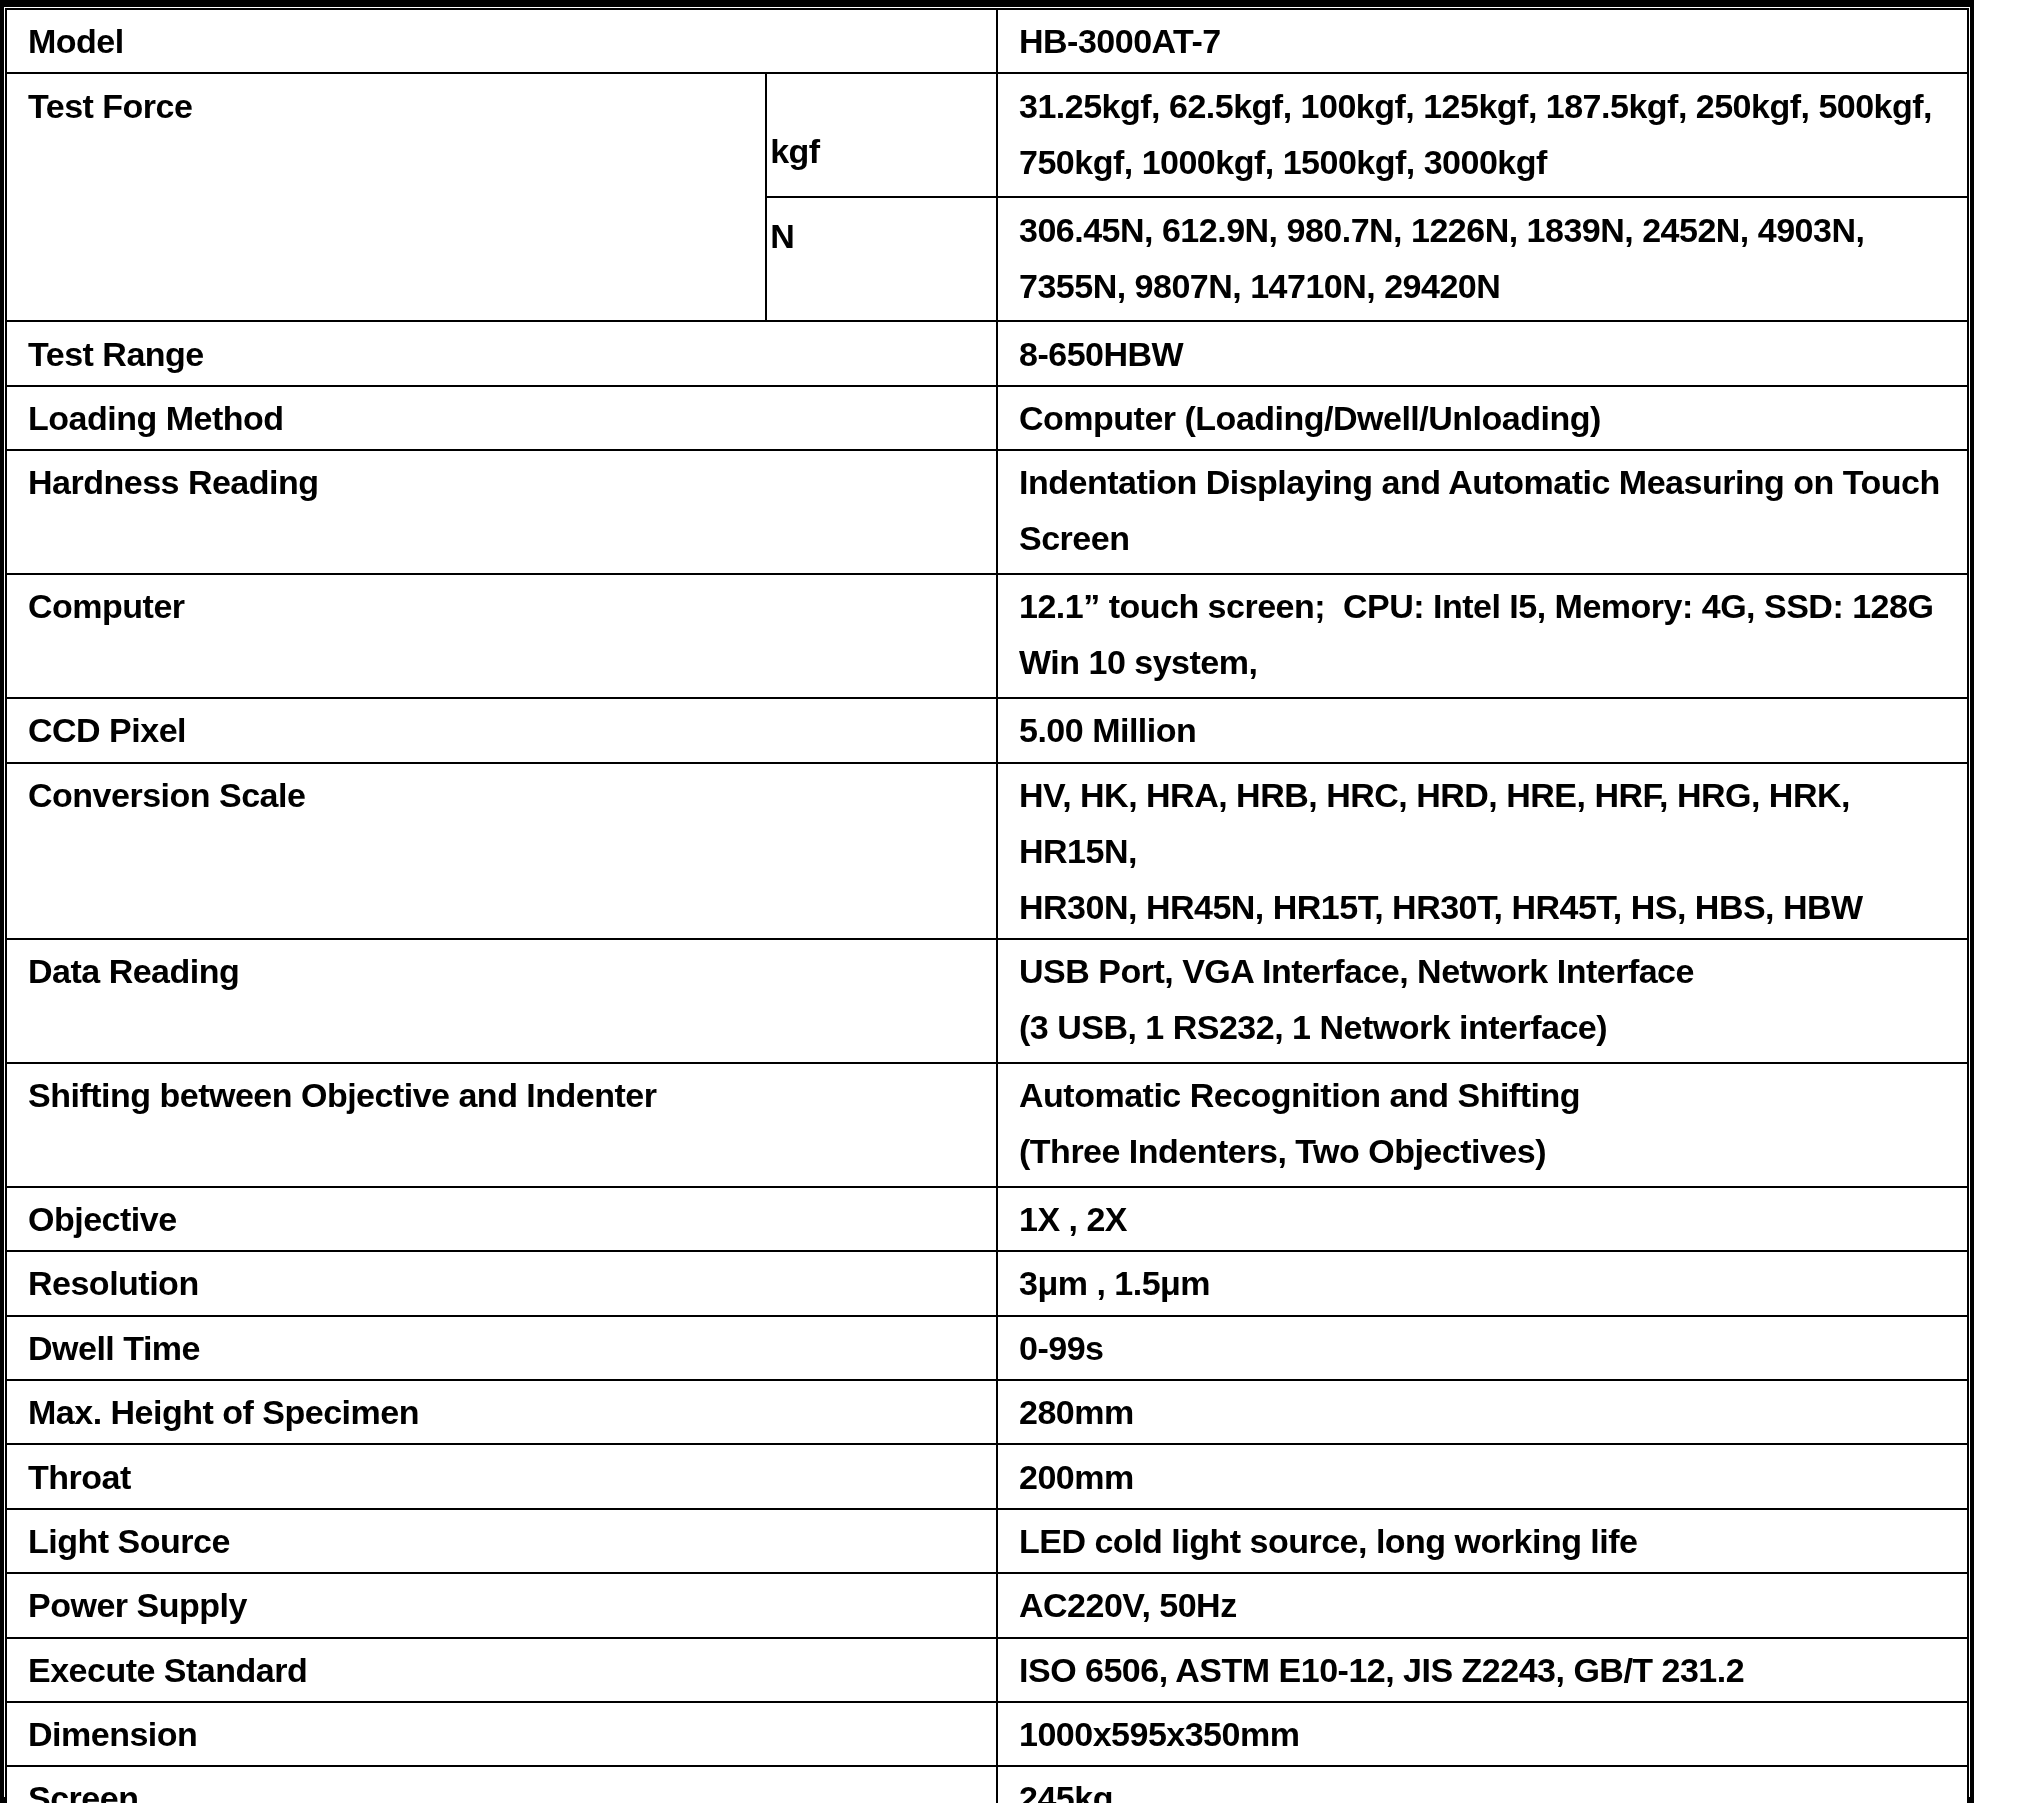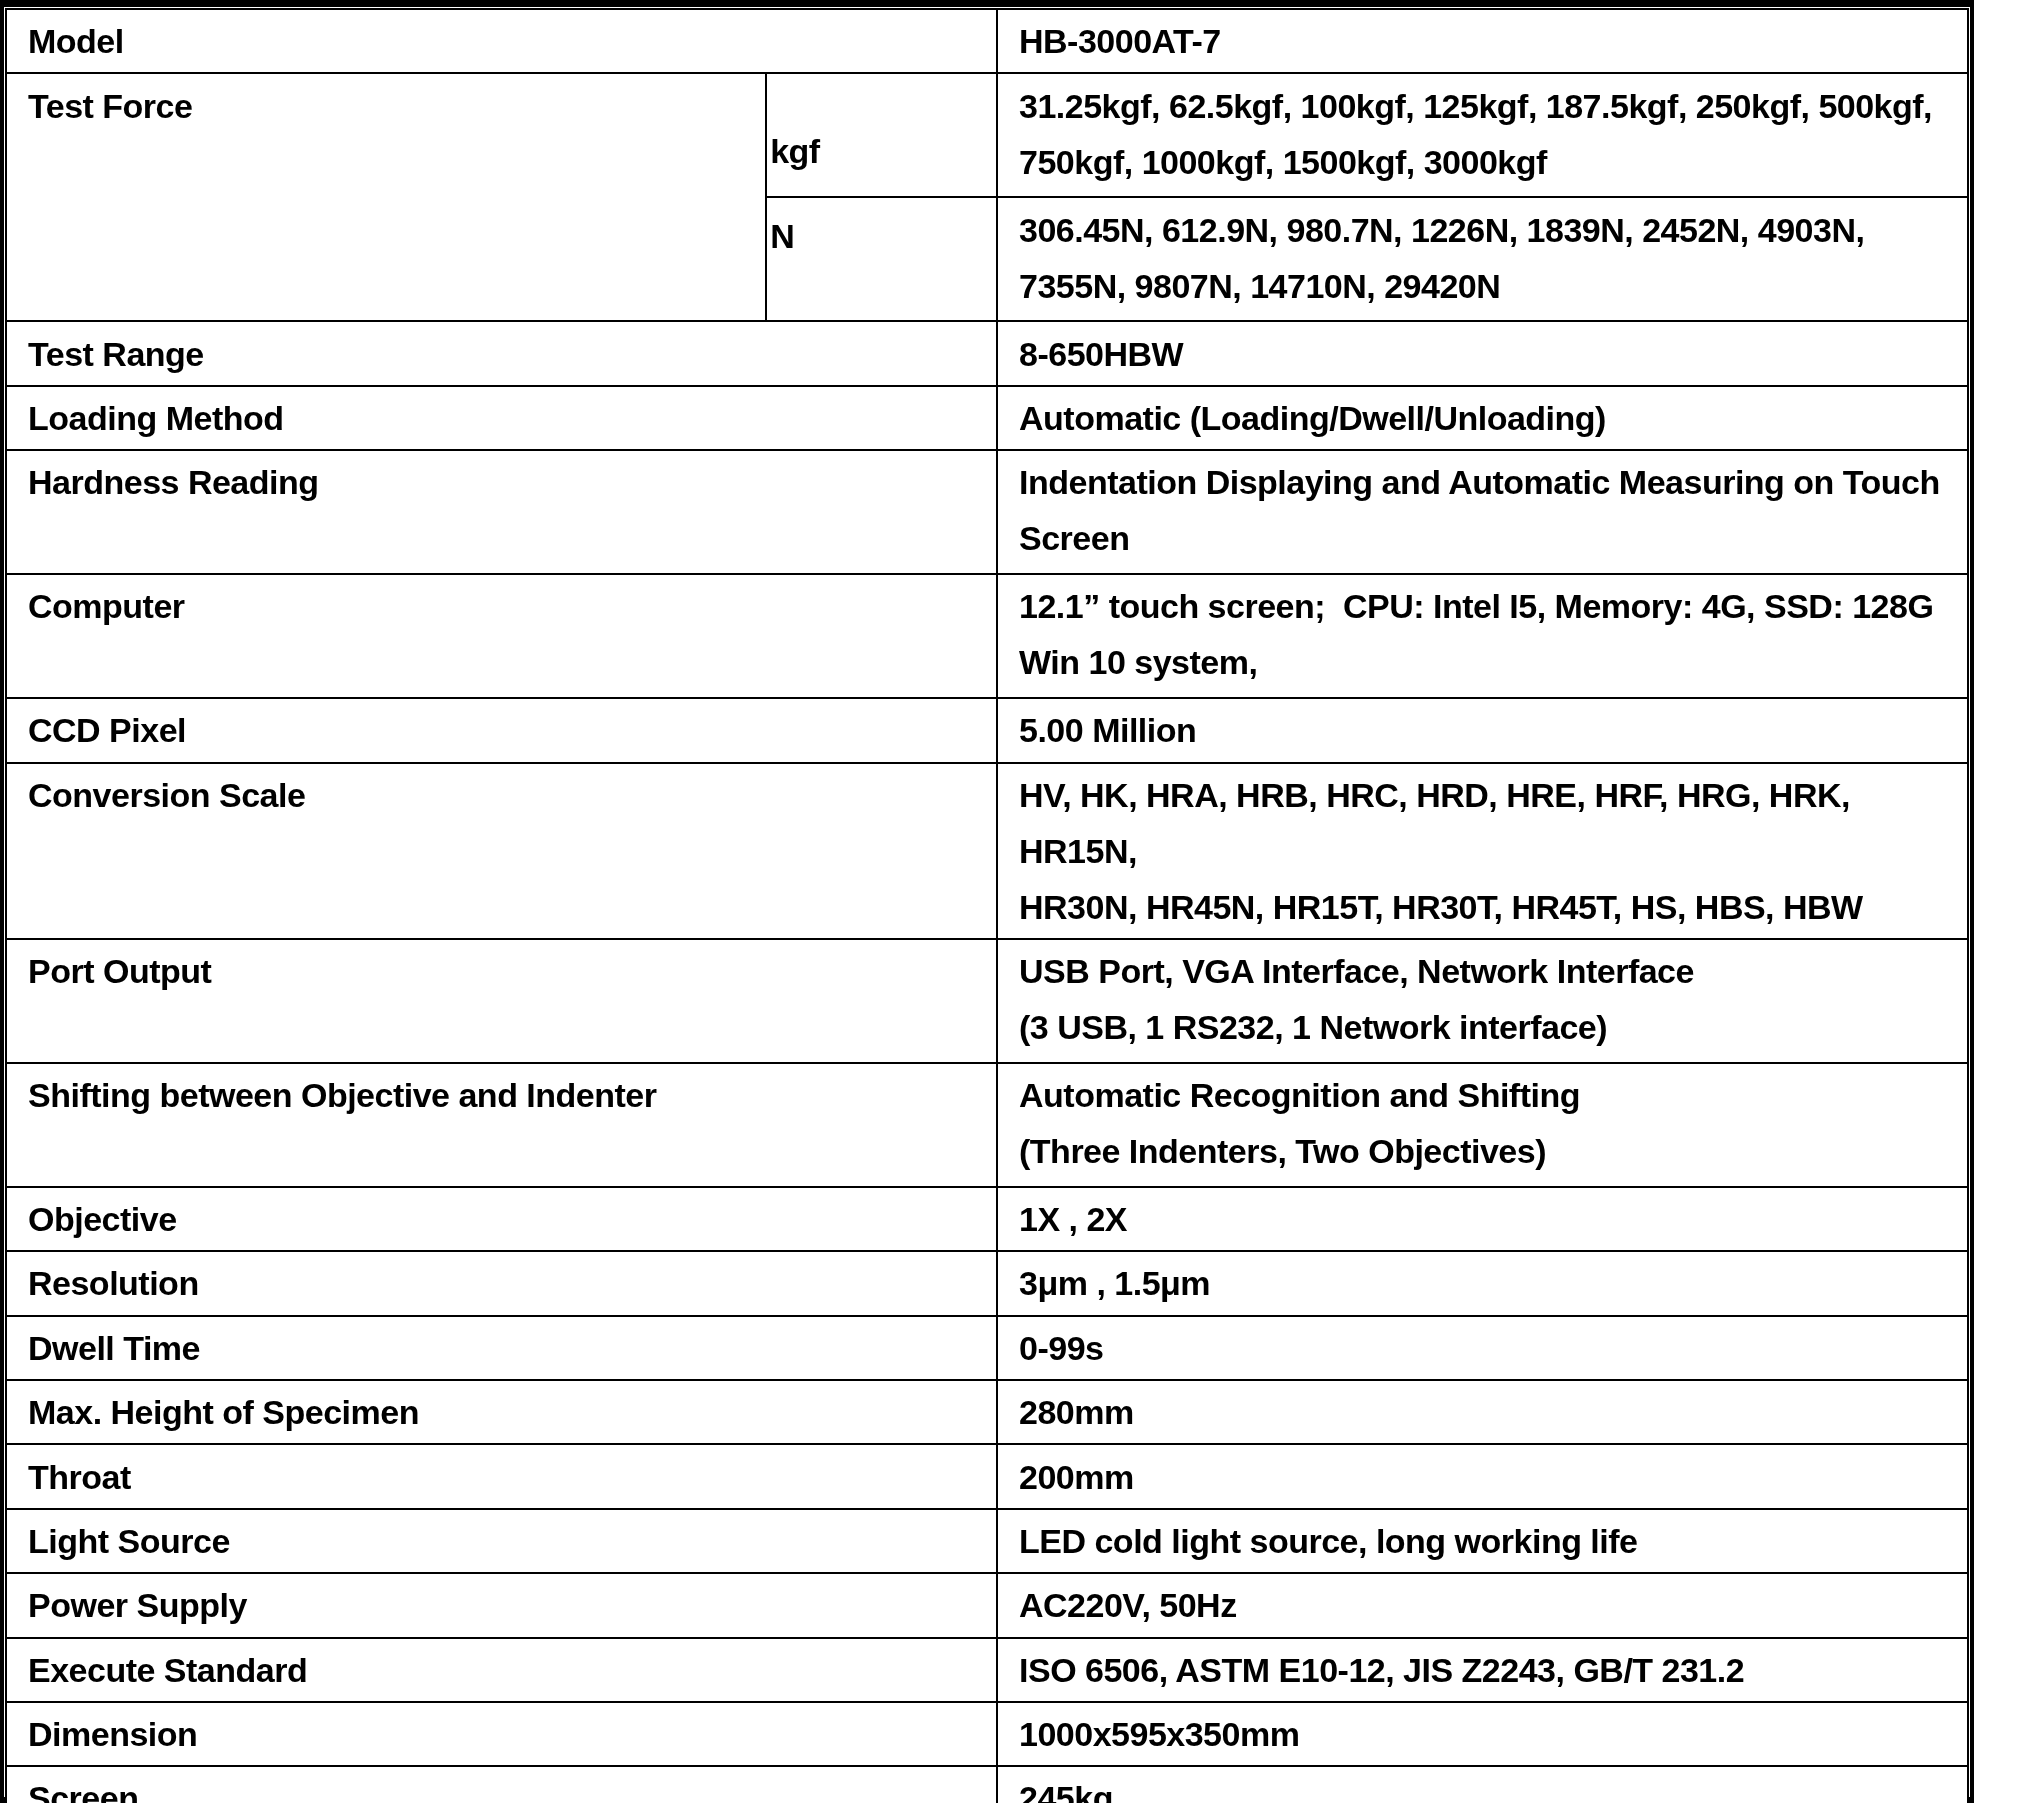--- a/index.html
+++ b/index.html
@@ -85,21 +85,21 @@
 7355N, 9807N, 14710N, 29420N</td>
     </tr>
 
     <tr class="h1">
       <td class="label" colspan="2">Test Range</td>
       <td class="value">8-650HBW</td>
     </tr>
 
     <tr class="h1">
       <td class="label" colspan="2">Loading Method</td>
-      <td class="value">Automatic (Loading/Dwell/Unloading)</td>
+      <td class="value">Computer (Loading/Dwell/Unloading)</td>
     </tr>
 
     <tr class="h2">
       <td class="label" colspan="2">Hardness Reading</td>
       <td class="value">Indentation Displaying and Automatic Measuring on Touch
 Screen</td>
     </tr>
 
     <tr class="h2">
       <td class="label" colspan="2">Computer</td>
@@ -112,21 +112,21 @@
       <td class="value">5.00 Million</td>
     </tr>
 
     <tr class="h2">
       <td class="label" colspan="2">Conversion Scale</td>
       <td class="value">HV, HK, HRA, HRB, HRC, HRD, HRE, HRF, HRG, HRK, HR15N,
 HR30N, HR45N, HR15T, HR30T, HR45T, HS, HBS, HBW</td>
     </tr>
 
     <tr class="h2">
-      <td class="label" colspan="2">Port Output</td>
+      <td class="label" colspan="2">Data Reading</td>
       <td class="value">USB Port, VGA Interface, Network Interface
 (3 USB, 1 RS232, 1 Network interface)</td>
     </tr>
 
     <tr class="h2">
       <td class="label" colspan="2">Shifting between Objective and Indenter</td>
       <td class="value">Automatic Recognition and Shifting
 (Three Indenters, Two Objectives)</td>
     </tr>
 

